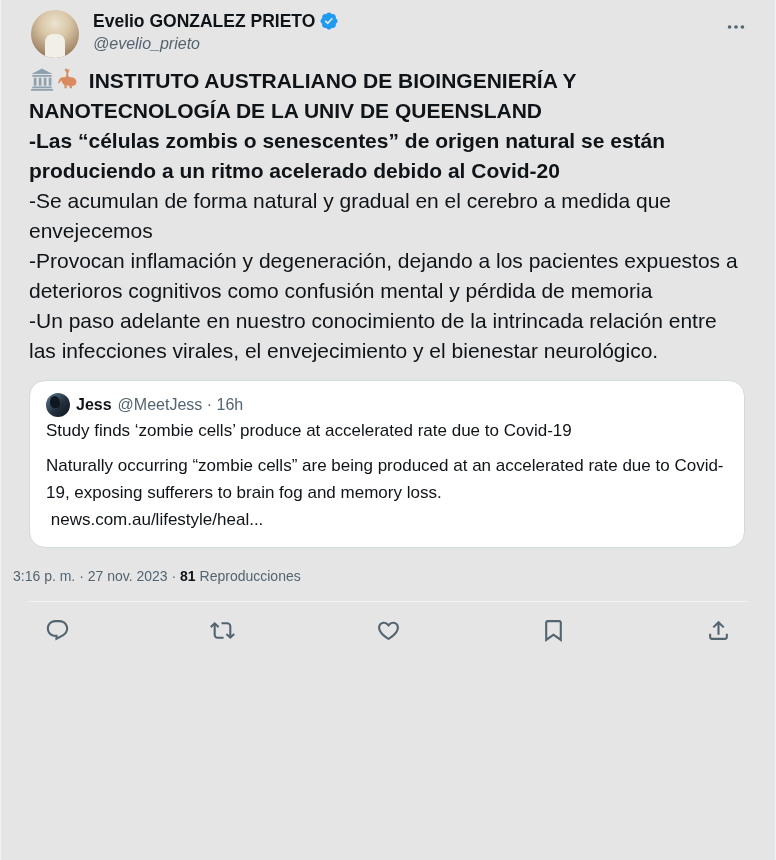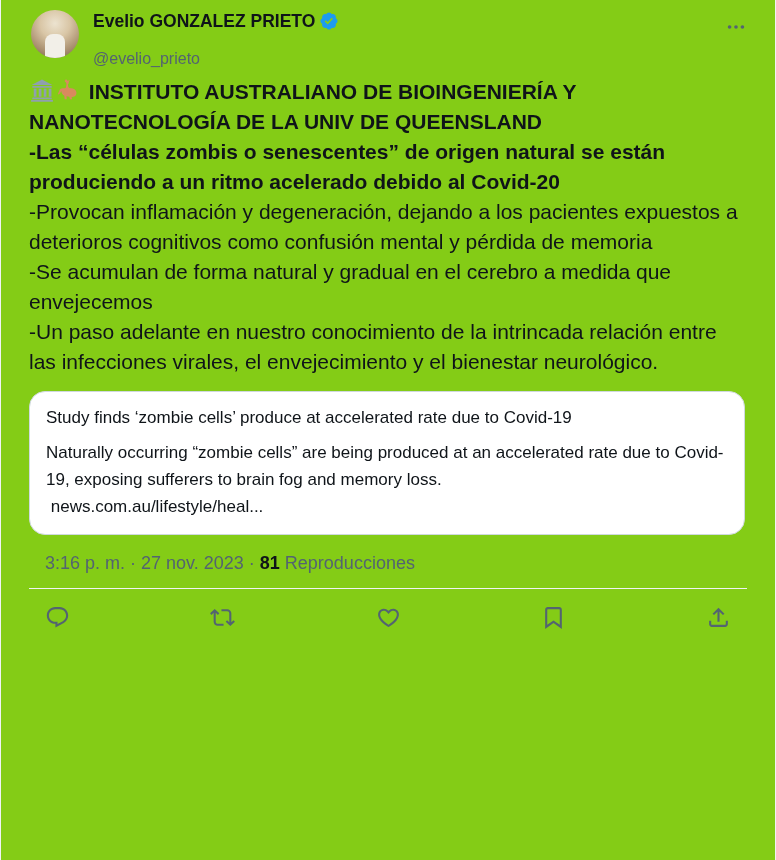--- a/index.html
+++ b/index.html
@@ -1,40 +1,40 @@
 <!DOCTYPE html>
 <html><head>
 <meta charset="utf-8">
 <style>
   * { margin: 0; padding: 0; box-sizing: border-box; }
   html, body { background: #fff; }
   body { font-family: "Liberation Sans", "DejaVu Sans", sans-serif; color: #0f1419; }
 
   .page {
-    width: 776px; height: 860px; margin: 0 auto; background: #84cc16;
+    width: 776px; height: 860px; margin: 0 auto; background: #e5e5e5;
     border-left: 1px solid #eff3f4; border-right: 1px solid #eff3f4;
     overflow: hidden; position: relative;
   }
 
   
   .tweet-header { display: flex; align-items: flex-start; padding: 10px 24px 0 30px; }
   .avatar {
     width: 48px; height: 48px; border-radius: 50%; flex: 0 0 48px; cursor: pointer;
     background: radial-gradient(circle at 50% 28%, #ece3d0 0%, #d9c6a6 35%, #a98f6f 70%, #6f5a45 100%);
     position: relative; overflow: hidden;
   }
   .avatar::after { 
     content: ""; position: absolute; left: 14px; top: 24px; width: 20px; height: 26px;
     background: #f2efe8; border-radius: 8px 8px 0 0;
   }
   .name-block { margin-left: 14px; flex: 1 1 auto; min-width: 0; }
   .name-row { display: flex; align-items: center; gap: 4px; }
   .display-name { font-size: 17.5px; font-weight: 700; color: #0f1419; line-height: 22px; cursor: pointer; }
   .verified { width: 20px; height: 20px; display: inline-block; }
-  .handle { font-size: 16px; color: #536471; line-height: 21px; margin-top: 16px; cursor: pointer; }
+  .handle { font-size: 16px; color: #536471; line-height: 21px; margin-top: 1px; cursor: pointer; font-style: italic; }
   .more-btn { margin-left: auto; padding: 6px 4px; background: none; border: none; cursor: pointer; }
   .more-btn svg { display: block; }
 
   
   .tweet-body { padding: 8px 28px 0 28px; }
   .para { font-size: 21px; line-height: 30px; font-weight: 400; overflow-wrap: break-word; }
   .para.bold { font-weight: 700; }
   .emoji-svg { width: 26px; height: 26px; display: inline-block; vertical-align: -4px; margin-right: 1px; }
 
   
@@ -51,21 +51,21 @@
   .quote-avatar::after { 
     content: ""; position: absolute; left: 4px; top: 3px; width: 10px; height: 12px;
     background: #10181f; border-radius: 50% 60% 40% 50%;
   }
   .quote-name { font-size: 16px; font-weight: 700; color: #0f1419; }
   .quote-meta { font-size: 16px; color: #536471; }
   .quote-headline { font-size: 17px; line-height: 27px; margin-top: 0; color: #0f1419; }
   .quote-body { font-size: 17px; line-height: 27px; margin-top: 8px; color: #0f1419; white-space: pre-wrap; overflow-wrap: break-word; }
 
   
-  .timestamp-row { padding: 18px 28px 0 44px; font-size: 18px; color: #536471; line-height: 21px; }
+  .timestamp-row { padding: 18px 28px 0 12px; font-size: 14px; color: #536471; line-height: 21px; }
   .views-count { color: #0f1419; font-weight: 700; }
 
   .divider { border: none; border-top: 1px solid #eff3f4; margin: 14px 28px 0 28px; }
 
   
   .action-bar { display: flex; justify-content: space-between; align-items: center; padding: 0 40px; height: 56px; }
   .action-btn { background: none; border: none; cursor: pointer; padding: 4px; display: flex; align-items: center; }
   .action-btn svg { width: 25px; height: 25px; fill: #536471; display: block; }
 </style>
 </head>
@@ -106,26 +106,31 @@
       <rect x="13.6" y="10.8" width="2.5" height="7.4"></rect>
       <rect x="18.2" y="10.8" width="2.5" height="7.4"></rect>
       <rect x="3" y="19" width="18" height="1.6" rx="0.4"></rect>
       <rect x="1.8" y="21.2" width="20.4" height="1.6" rx="0.4"></rect>
     </g>
   </svg><svg class="emoji-svg" viewBox="0 0 24 24" aria-hidden="true">
     <path fill="#d98a5e" d="M9.2 2.1l1.7 1.3 1.9-.7-1.1 1.8c.3.6.2 1.3-.2 1.8l-.5.6.3 2.1c.1.6.5 1 1.1 1.1l3.1.6c1.6.3 2.9 1.5 3.3 3.1.4 1.7-.4 3.4-1.9 4.2-.8.4-1.7.5-2.5.4l.5 2.2h-2l-.6-2.4-2.6-.5.3 2.9H8l-.3-3.3c-1.6-.9-2.7-2.5-2.8-4.4l-1.2 2.2c-.4.7-1.2 1.1-2 .9l1.5-3.7c.5-1.2 1.6-1.9 2.9-1.9h2.1c.5 0 .9-.4 1-.9l.4-2.3c.2-.9-.1-1.8-.7-2.4l-1-1.2 1.3-1.5z"></path>
   </svg>
 <span>INSTITUTO AUSTRALIANO DE BIOINGENIERÍA Y NANOTECNOLOGÍA DE LA UNIV DE QUEENSLAND</span></div>
       <div class="para bold"><span>-Las “células zombis o senescentes” de origen natural se están produciendo a un ritmo acelerado debido al Covid-20</span></div>
+      <div class="para"><span>-Se acumulan de forma natural y gradual en el cerebro a medida que envejecemos</span></div>
       <div class="para"><span>-Provocan inflamación y degeneración, dejando a los pacientes expuestos a deterioros cognitivos como confusión mental y pérdida de memoria</span></div>
-      <div class="para"><span>-Se acumulan de forma natural y gradual en el cerebro a medida que envejecemos</span></div>
       <div class="para"><span>-Un paso adelante en nuestro conocimiento de la intrincada relación entre las infecciones virales, el envejecimiento y el bienestar neurológico.</span></div>
     </div>
 
   <div class="quote-card">
+    <div class="quote-header">
+      <div class="quote-avatar"></div>
+      <span class="quote-name">Jess</span>
+      <span class="quote-meta">@MeetJess · 16h</span>
+    </div>
     <div class="quote-headline">Study finds ‘zombie cells’ produce at accelerated rate due to Covid-19</div>
     <div class="quote-body">Naturally occurring “zombie cells” are being produced at an accelerated rate due to Covid-19, exposing sufferers to brain fog and memory loss.
  news.com.au/lifestyle/heal...</div>
   </div>
 
   <div class="timestamp-row">
     <span>3:16 p. m. · 27 nov. 2023 · </span><span class="views-count">81</span><span> Reproducciones</span>
   </div>
 
   <hr class="divider">

